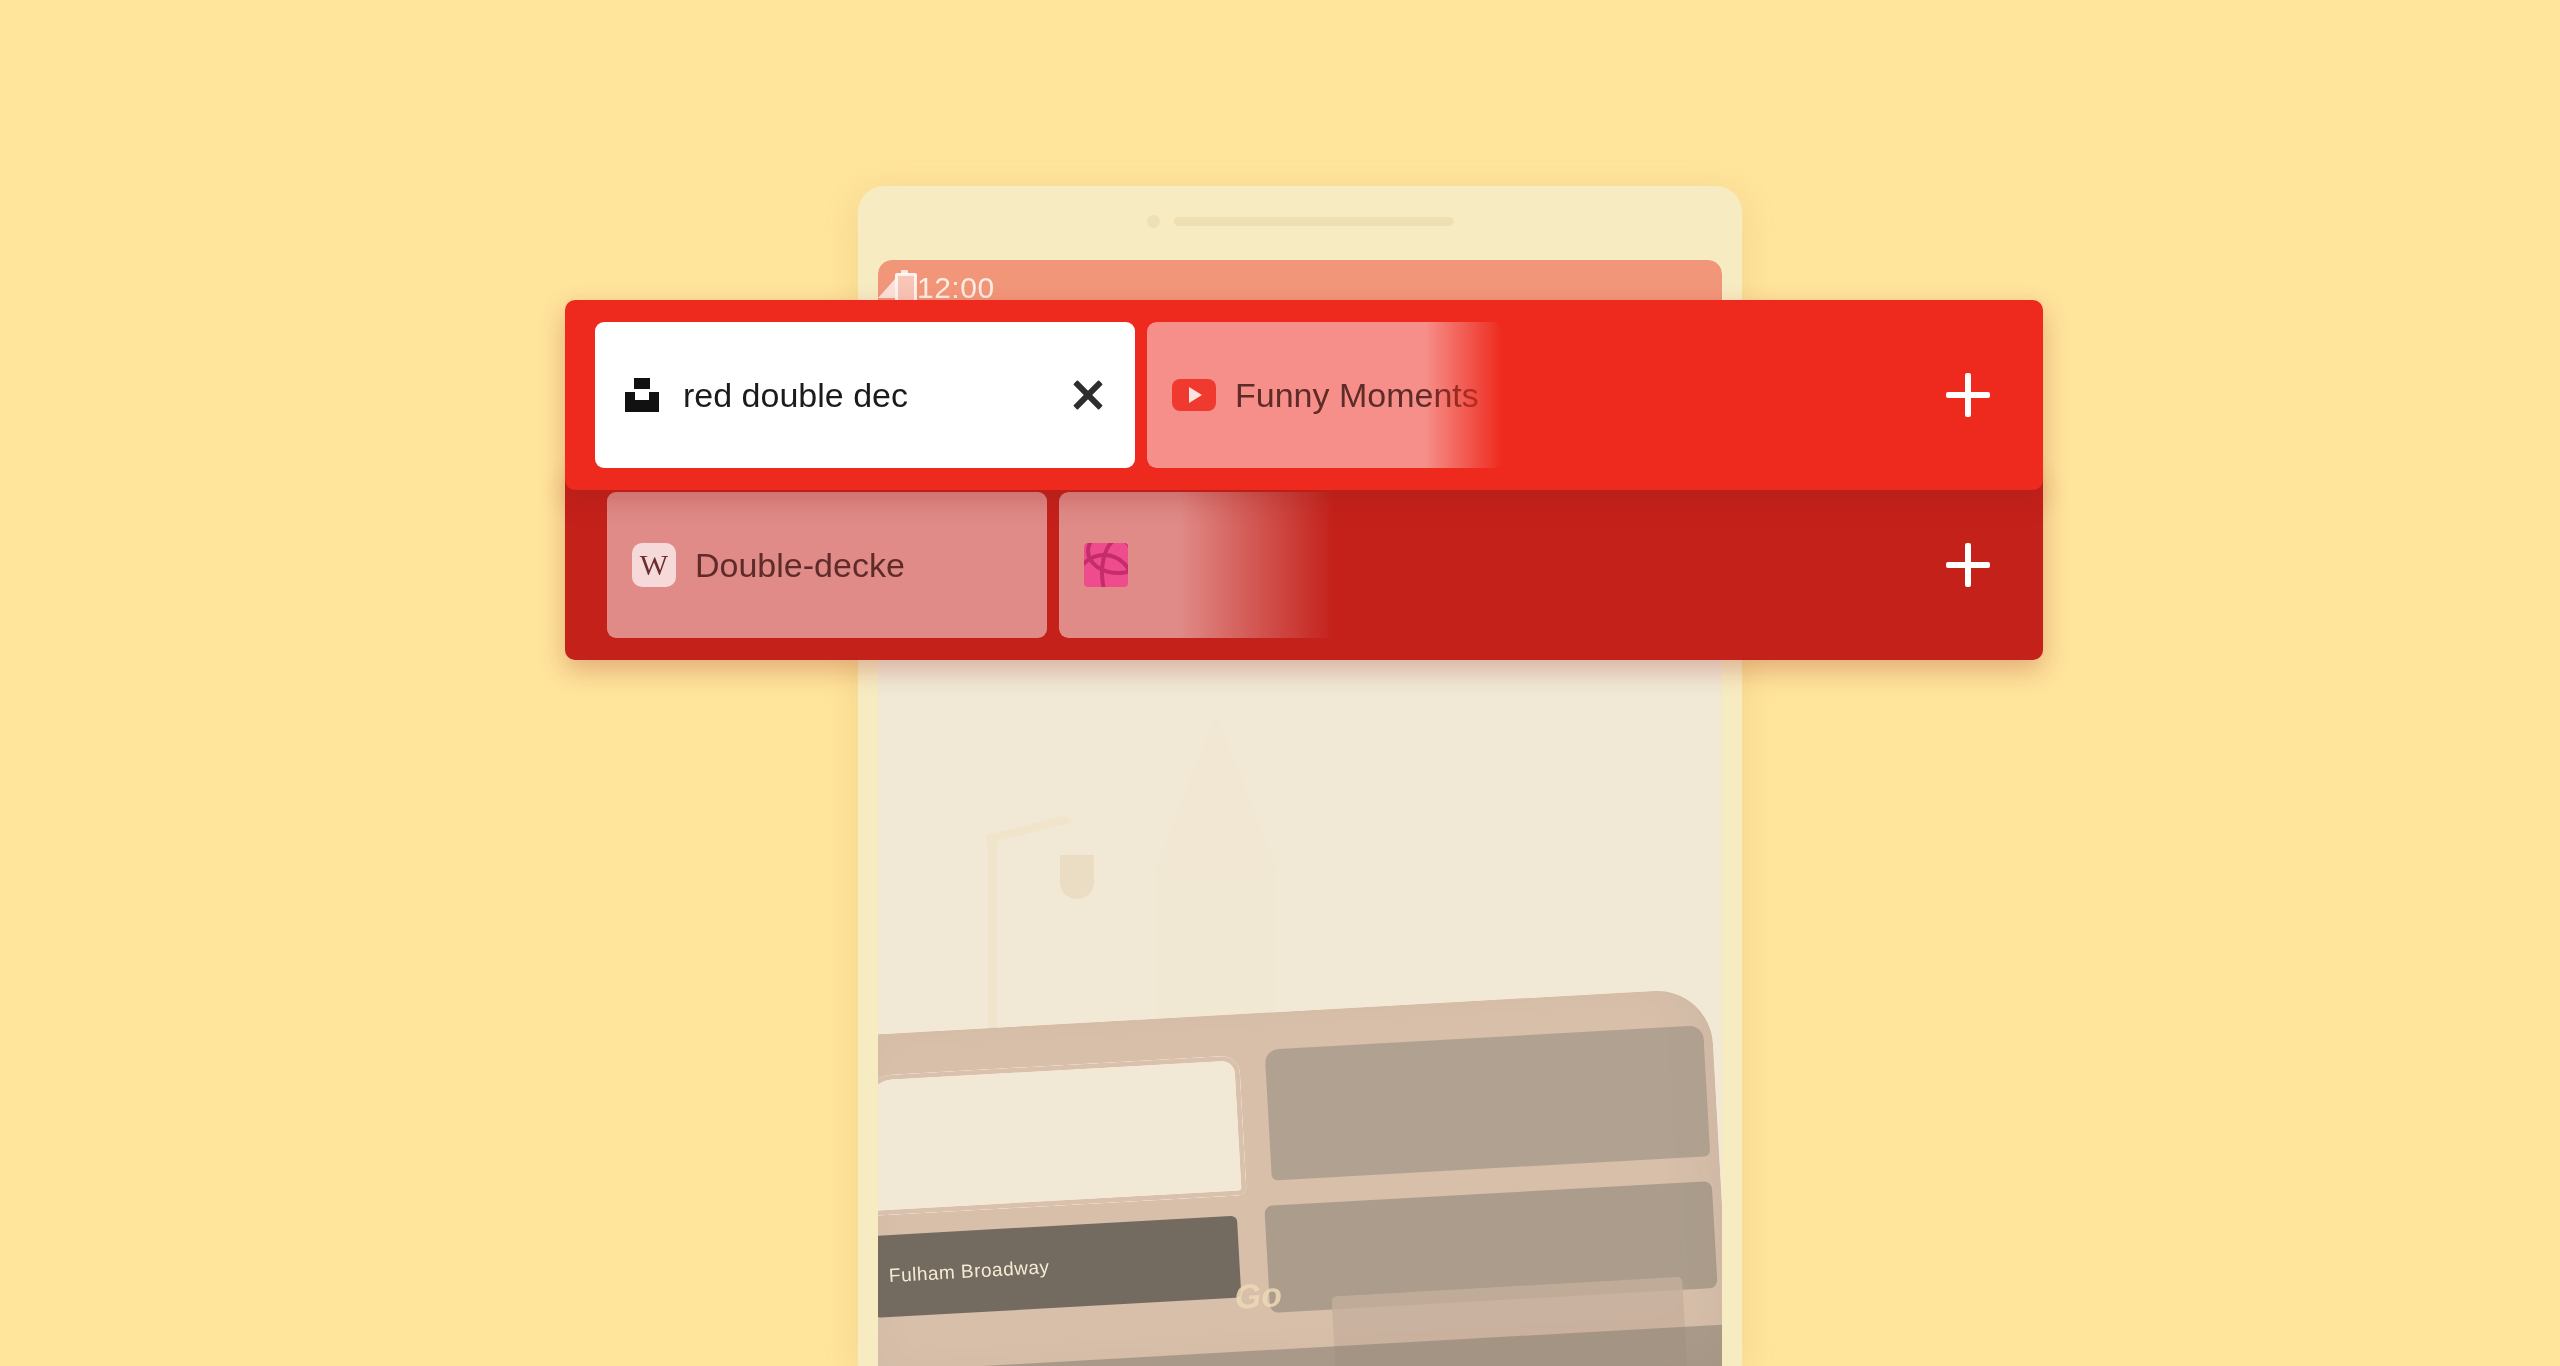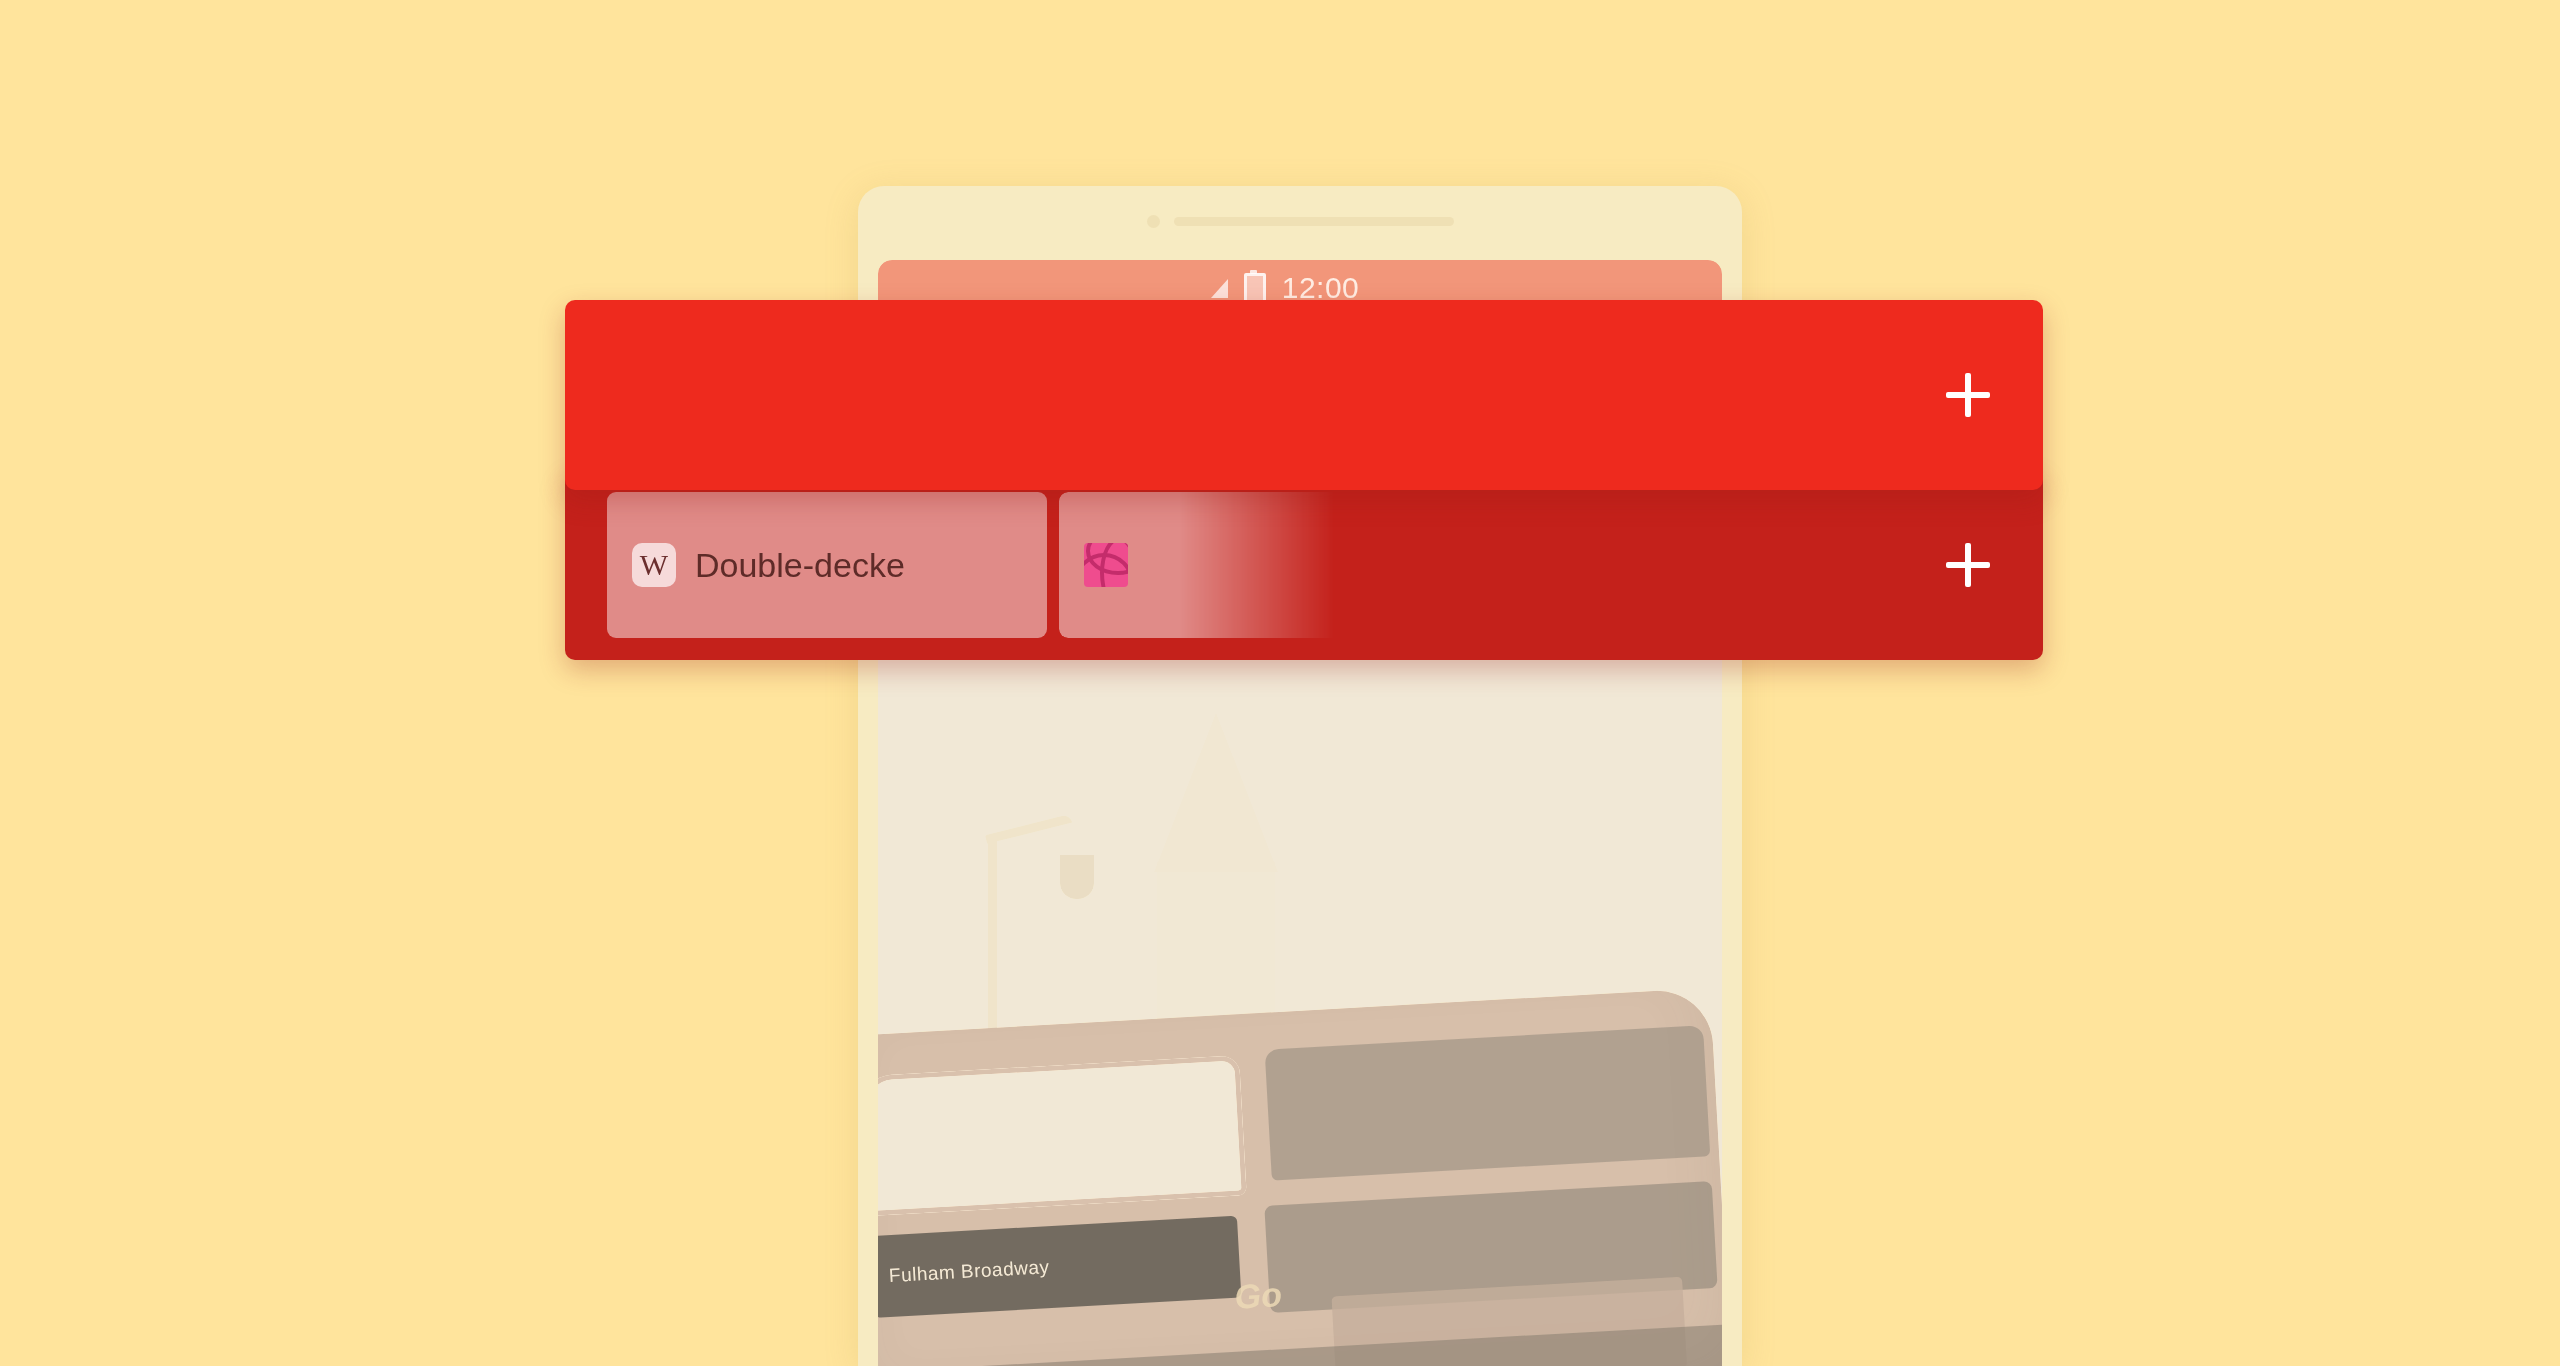--- a/index.html
+++ b/index.html
@@ -24,22 +24,22 @@
   }
   .cam{width:13px;height:13px;border-radius:50%;background:#EFE0B4;}
   .grille{width:280px;height:9px;border-radius:5px;background:#EFE0B4;}
 
   .phone-screen{
     position:absolute;left:20px;top:74px;right:20px;bottom:0;
     background:#F5E9C4;border-radius:14px 14px 0 0;overflow:hidden;
   }
   .statusbar{
     height:56px;background:#F2967A;border-radius:14px 14px 0 0;
-    display:flex;align-items:center;justify-content:center;
-    padding-right:30px;gap:16px;
+    display:flex;align-items:center;justify-content:flex-start;
+    padding-right:30px;
   }
   .sb-signal{
     width:0;height:0;border-left:17px solid transparent;
     border-bottom:19px solid rgba(255,255,255,.72);
   }
   .sb-batt{
     width:16px;height:24px;border:3px solid rgba(255,255,255,.78);
     border-radius:2px;position:relative;background:rgba(255,255,255,.45);
   }
   .sb-batt:before{content:"";position:absolute;left:3px;top:-6px;width:7px;height:4px;
@@ -341,16 +341,40 @@
       <div class="tab-title"></div>
     </div>
 
   </div>
   <div class="plus-btn">
     <div class="plus-glyph"></div>
   </div>
 </div>
 
 <div class="tabbar tabbar-top">
+  <div class="tabs-area">
+
+    <div class="tab tab-active" style="width:540px;">
+      <div class="tab-fav">
+        <div class="fav-unsplash"></div>
+      </div>
+      <div class="tab-title fade-mask">red double dec</div>
+      <div class="tab-close">
+        <div class="x-glyph"></div>
+      </div>
+    </div>
+
+    <div class="tab tab-inactive" style="width:356px;margin-left:12px;
+         -webkit-mask-image:linear-gradient(90deg,#000 0 78%,rgba(0,0,0,0) 100%);
+         mask-image:linear-gradient(90deg,#000 0 78%,rgba(0,0,0,0) 100%);">
+      <div class="tab-fav">
+        <div class="fav-yt">
+            <i></i>
+          </div>
+      </div>
+      <div class="tab-title">Funny Moments</div>
+    </div>
+
+  </div>
   <div class="plus-btn">
     <div class="plus-glyph"></div>
   </div>
 </div>
 
 </body></html>

